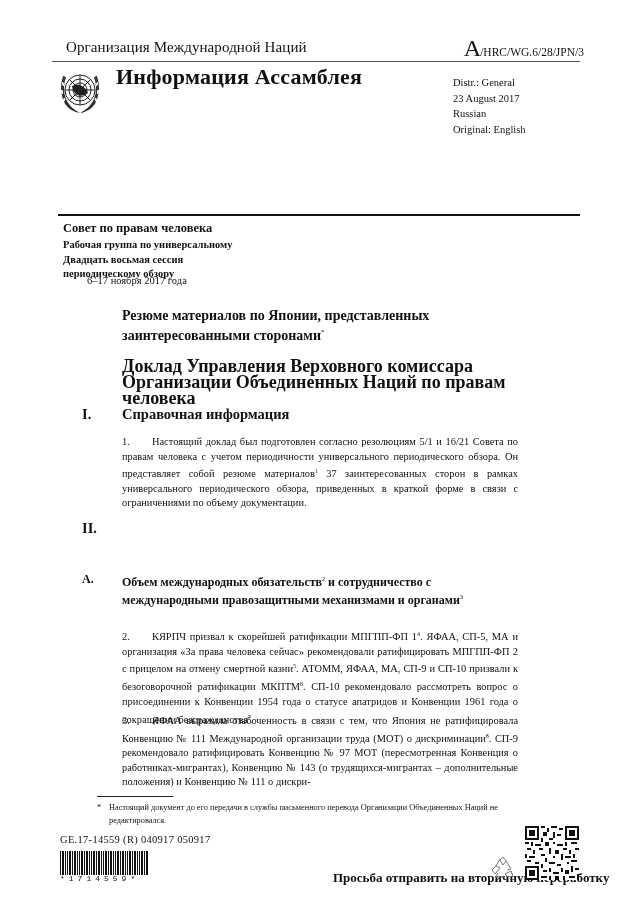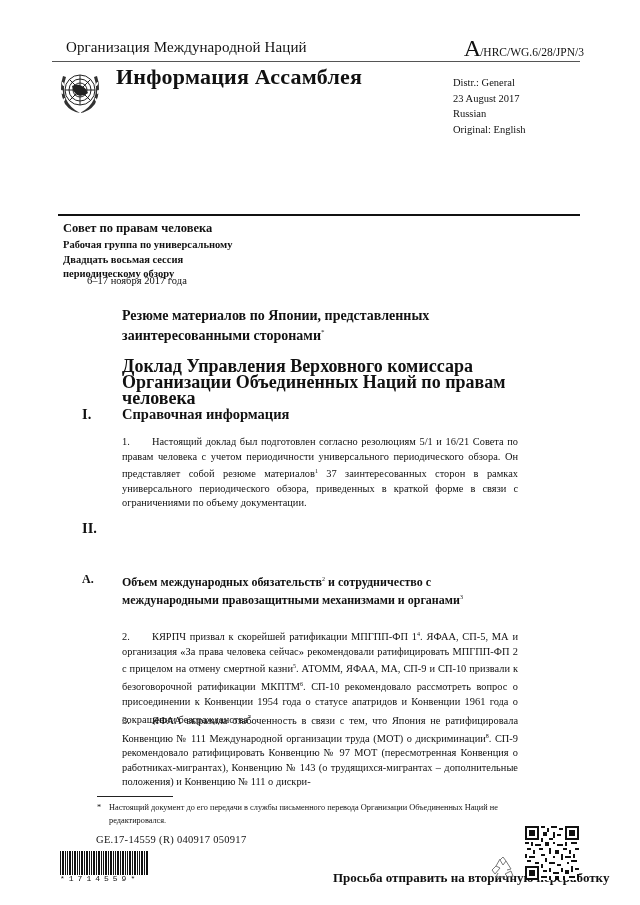--- a/index.html
+++ b/index.html
@@ -28,21 +28,21 @@
   .h2 { font-size: 12px; font-weight: bold; line-height: 15px; }
   .h2 .num { position: absolute; left: 0; }
   .h2 .txt { position: absolute; left: 40px; width: 400px; }
   .para { left: 122px; width: 396px; font-size: 10.4px; line-height: 14.5px; text-align: justify; hyphens: manual; }
   .para .pnum { display: inline-block; width: 30px; text-indent: 0; }
   .para sup { font-size: 6px; }
   .h2 sup { font-size: 6px; font-weight: normal; }
   .fn-rule { left: 97px; top: 796px; width: 76px; height: 1px; background: #222; }
   .footnote { left: 109px; top: 801px; width: 420px; font-size: 8.3px; line-height: 13px; }
   .footnote .star { position: absolute; left: -12px; }
-  .ge-code { left: 60px; top: 834px; font-size: 10.5px; letter-spacing: 0.3px; margin-left: 36px; }
+  .ge-code { left: 60px; top: 834px; font-size: 10.5px; letter-spacing: 0.3px; }
   .barcode { left: 60px; top: 851px; width: 88px; height: 24px; }
   .barcode-num { left: 60px; top: 874px; font-size: 8px; letter-spacing: 4px; font-family: "Liberation Mono", monospace; }
   .recycle-text { left: 333px; top: 870px; font-size: 13px; font-weight: bold; }
   .recycle-icon { left: 490px; top: 855px; width: 26px; height: 26px; }
   .qr { left: 525px; top: 826px; width: 54px; height: 54px; }
 </style>
 </head>
 <body>
 
 <div class="abs org-name">Организация Международной Наций</div>

